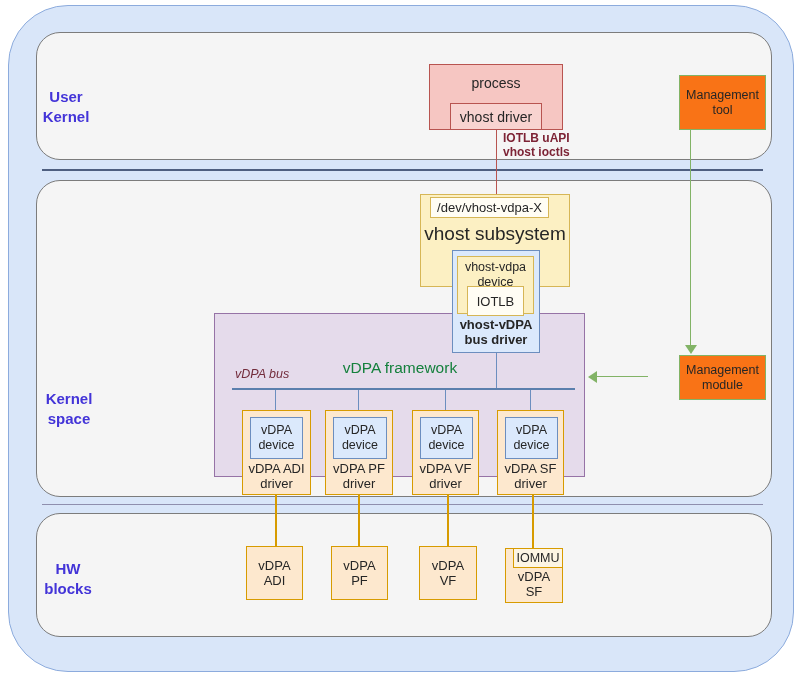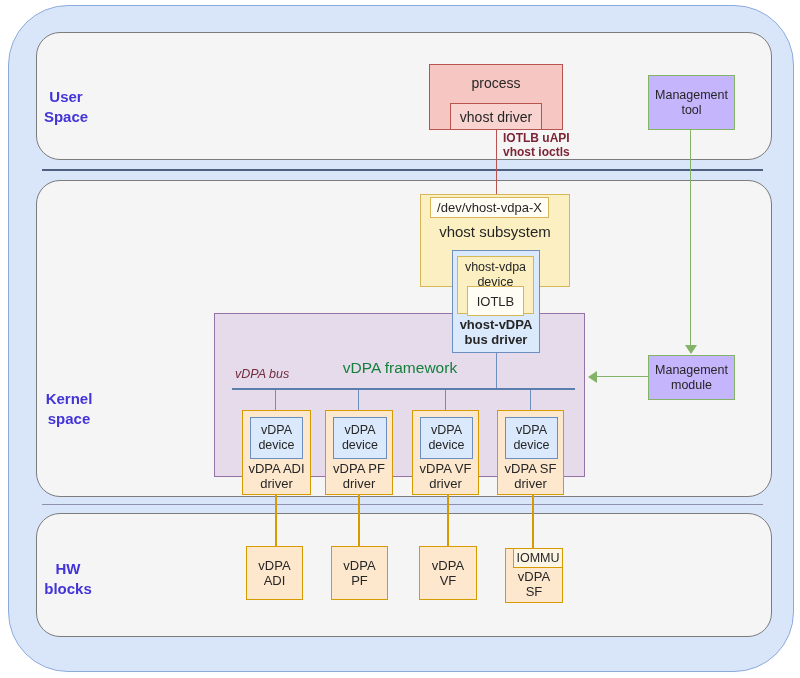--- a/index.html
+++ b/index.html
@@ -26,38 +26,38 @@
 
   .section-label{color:#4334d8;font-weight:bold;font-size:15px;text-align:center;line-height:1.3;}
   .sl-user{left:34px;top:87px;width:64px;}
   .sl-kernel{left:36px;top:389px;width:66px;}
   .sl-hw{left:36px;top:559px;width:64px;}
 
   
   .process-box{left:429px;top:64px;width:134px;height:66px;background:#f6c6c2;border:1px solid #b85450;}
   .process-text{left:429px;top:75px;width:134px;text-align:center;font-size:14px;}
   .vhost-driver-box{left:450px;top:103px;width:92px;height:27px;background:#f8d3d0;border:1px solid #b85450;font-size:14px;}
-  .mgmt-box{background:#c4b5fd;border:1px solid #82b366;font-size:12.5px;}
+  .mgmt-box{background:#f97316;border:1px solid #82b366;font-size:12.5px;margin-left:31px;}
   .mgmt-tool{left:648px;top:75px;width:87px;height:55px;}
   .mgmt-module{left:648px;top:355px;width:87px;height:45px;}
 
   .red-vline{left:496px;top:130px;width:0;height:64px;border-left:1.5px solid #b85450;}
   .uapi-note{left:503px;top:131px;width:96px;font-size:12px;font-weight:bold;color:#7d2436;text-align:left;}
 
   .green-vline{left:690px;top:130px;width:0;height:215px;border-left:1.5px solid #82b366;}
   .arrow-down{left:685px;top:345px;width:0;height:0;
               border-left:6px solid transparent;border-right:6px solid transparent;border-top:9px solid #82b366;}
   .green-hline{left:596px;top:376px;width:52px;height:0;border-top:1.5px solid #82b366;}
   .arrow-left{left:588px;top:371px;width:0;height:0;
               border-top:6px solid transparent;border-bottom:6px solid transparent;border-right:9px solid #82b366;}
 
   
   .subsys-box{left:420px;top:194px;width:150px;height:93px;background:#fcf0c3;border:1px solid #d6b656;}
   .dev-node{left:430px;top:197px;width:119px;height:21px;background:#fffdf4;border:1px solid #d6b656;font-size:13px;}
-  .subsys-label{left:420px;top:223px;width:150px;text-align:center;font-size:15px;}
+  .subsys-label{left:420px;top:223px;width:150px;text-align:center;font-size:19px;}
 
   .purple-box{left:214px;top:313px;width:371px;height:164px;background:#e5dbeb;border:1px solid #9673a6;}
   .framework-label{left:310px;top:359px;width:180px;text-align:center;font-size:15.5px;color:#15803d;}
   .bus-label{left:235px;top:367px;width:70px;font-size:12.5px;color:#732c3c;font-style:italic;}
   .bus-line{left:232px;top:388px;width:343px;height:0;border-top:2.5px solid #5b7fad;}
 
   .blue-dev-box{left:452px;top:250px;width:88px;height:103px;background:#dbe9fc;border:1px solid #6c8ebf;}
   .yellow-inner{left:457px;top:256px;width:77px;height:58px;background:#fcf0c3;border:1px solid #d6b656;
                 font-size:12.5px;text-align:center;padding-top:3px;}
   .iotlb-box{left:467px;top:286px;width:57px;height:30px;background:#fffdf4;border:1px solid #d6b656;font-size:13px;}
@@ -96,21 +96,21 @@
   <div class="abs outer"></div>
 
   <div class="abs band band-user"></div>
   <div class="abs band band-kernel"></div>
   <div class="abs band band-hw"></div>
 
   <div class="abs divider1"></div>
   <div class="abs divider2"></div>
 
   <div class="abs section-label sl-user lbl">User
-Space</div>
+Kernel</div>
   <div class="abs section-label sl-kernel lbl">Kernel
 space</div>
   <div class="abs section-label sl-hw lbl">HW
 blocks</div>
 
   <div class="abs purple-box"></div>
   <div class="abs framework-label">vDPA framework</div>
   <div class="abs bus-label">vDPA bus</div>
   <div class="abs bus-line"></div>
 

